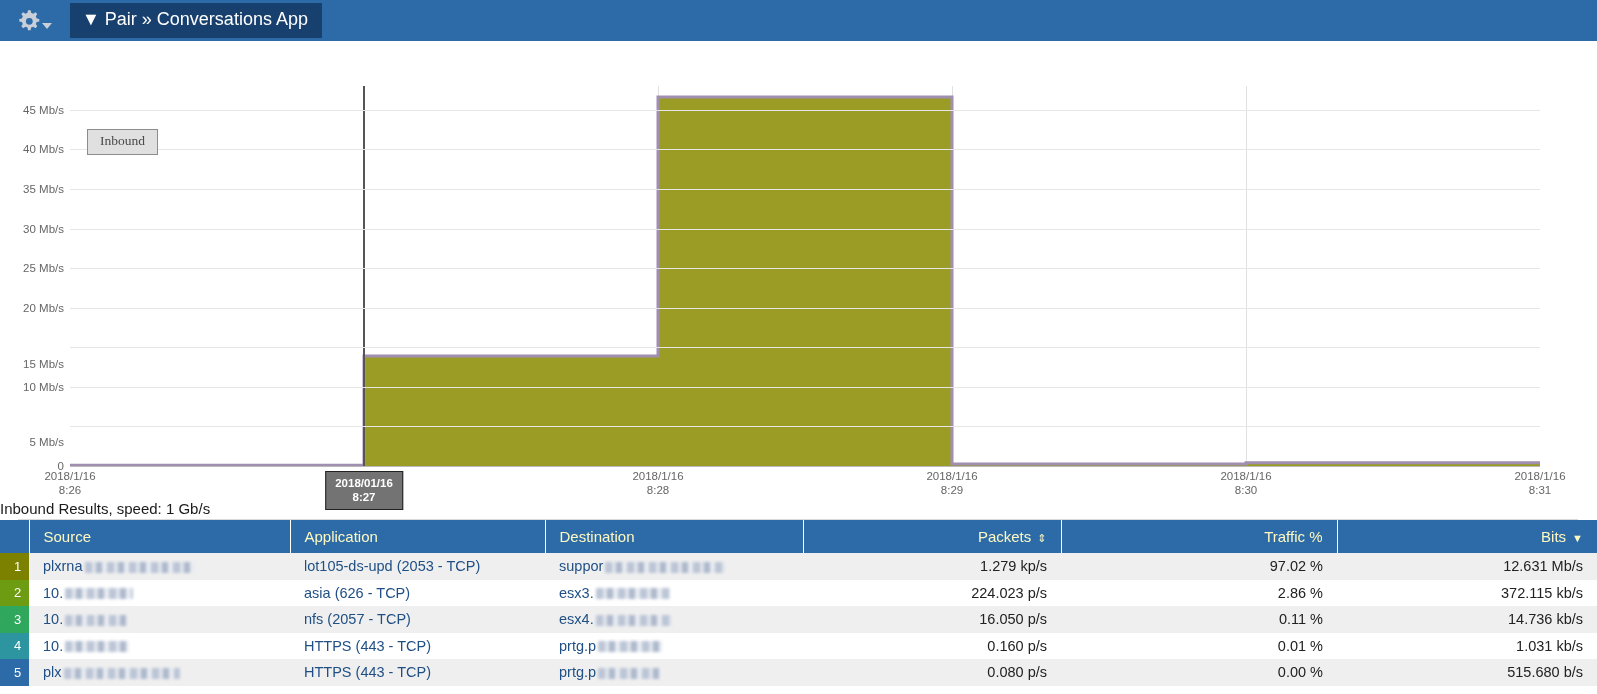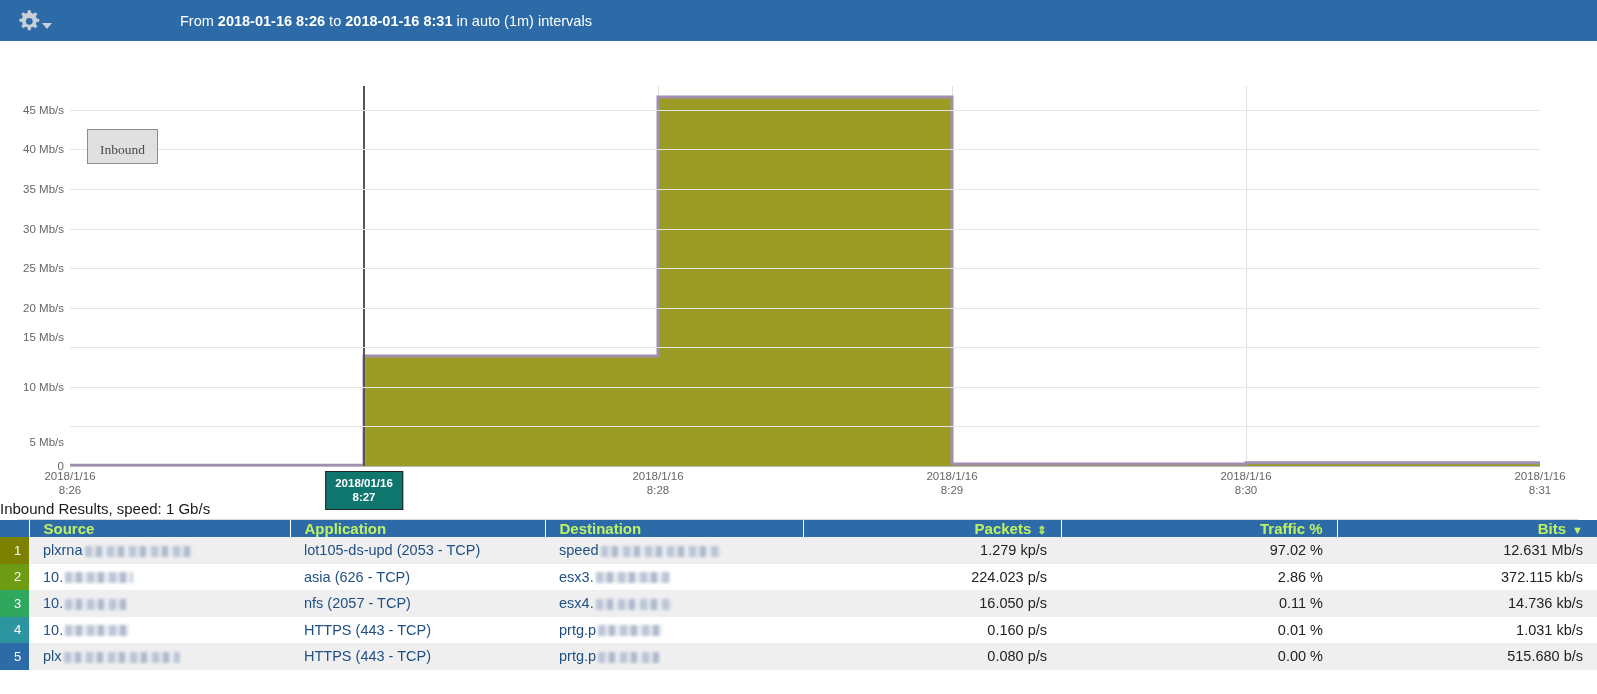--- a/index.html
+++ b/index.html
@@ -81,34 +81,34 @@
     width: 1470px; height: 46px;
   }
   .xlabel {
     position: absolute; top: 0;
     font-size: 11.5px; color: #666666;
     text-align: center; line-height: 14px;
     transform: translateX(-50%);
     white-space: nowrap;
   }
   .xlabel.highlight {
-    background: #0f766e; color: #ffffff;
+    background: #737373; color: #ffffff;
     font-weight: bold;
     padding: 4px 9px 5px 9px;
     top: 2px;
     border: 1px solid #222222;
   }
   #legend-box {
     position: absolute; left: 87px; top: 88px;
     background: #e0e0e0;
     border: 1px solid #8c8c8c;
     color: #4a4a4a;
     font-family: "Liberation Serif", serif;
     font-size: 13.5px;
-    padding: 13px 12px 5px 12px;
+    padding: 4px 12px 5px 12px;
     line-height: 1.1;
   }
 
   
   #results-label {
     position: absolute; left: 0; top: 500px;
     font-size: 15px; color: #1a1a1a;
     white-space: nowrap;
   }
 
@@ -123,24 +123,24 @@
   #results-table col.c-rank  { width: 29px;  }
   #results-table col.c-src   { width: 261px; }
   #results-table col.c-app   { width: 255px; }
   #results-table col.c-dst   { width: 258px; }
   #results-table col.c-pkt   { width: 258px; }
   #results-table col.c-traf  { width: 276px; }
   #results-table col.c-bits  { width: 260px; }
 
   #results-table thead th {
     background: #2c6aa8;
-    color: #bef264;
-    font-weight: bold;
+    color: #fef9c3;
+    font-weight: normal;
     font-size: 15px;
-    height: 17px;
+    height: 33px;
     padding: 0 14px;
     border-right: 1px solid #ffffff;
     white-space: nowrap;
   }
   #results-table thead th.rank-head {
     padding: 0; border-right: 1px solid #ffffff;
   }
   #results-table thead th.left  { text-align: left; }
   #results-table thead th.right { text-align: right; }
   #results-table thead th.last  { border-right: none; }
@@ -189,29 +189,29 @@
 <div id="topbar">
   <div id="gear-wrap">
     <svg width="46" height="28" viewBox="0 0 46 28">
       <g fill="#c9cfd8">
         <path d="M16 3.2 l2.6 0 0.5 2.6 2.1 0.9 2.2-1.5 1.9 1.9 -1.5 2.2 0.9 2.1 2.6 0.5 0 2.6 -2.6 0.5 -0.9 2.1 1.5 2.2 -1.9 1.9 -2.2-1.5 -2.1 0.9 -0.5 2.6 -2.6 0 -0.5-2.6 -2.1-0.9 -2.2 1.5 -1.9-1.9 1.5-2.2 -0.9-2.1 -2.6-0.5 0-2.6 2.6-0.5 0.9-2.1 -1.5-2.2 1.9-1.9 2.2 1.5 2.1-0.9z"></path>
       </g>
       <circle cx="17.3" cy="14.3" r="3.4" fill="#2c6aa8"></circle>
       <polygon points="30,16 40,16 35,22" fill="#c9cfd8"></polygon>
     </svg>
   </div>
-  <div id="timerange"><span>From </span><b>2018-01-16 8:26</b><span> to </span><b>2018-01-16 8:31</b><span> in auto (1m) intervals</span></div>
+  <div id="title-pill">▼ Pair » Conversations App</div>
 </div>
 
 <div id="chart-region">
   <div id="ylabels">
       <div style="top: 380px;">0</div>
       <div style="top: 340.417px; margin-top: 16px;">5 Mb/s</div>
       <div style="top: 300.833px;">10 Mb/s</div>
-      <div style="top: 251px;">15 Mb/s</div>
+      <div style="top: 278px;">15 Mb/s</div>
       <div style="top: 221.667px;">20 Mb/s</div>
       <div style="top: 182.083px;">25 Mb/s</div>
       <div style="top: 142.5px;">30 Mb/s</div>
       <div style="top: 102.917px;">35 Mb/s</div>
       <div style="top: 63.3333px;">40 Mb/s</div>
       <div style="top: 23.75px; text-align: center;">45 Mb/s</div>
     </div>
   <div id="plot">
     <div id="vgrid">
         <div class="vline" style="left: 294px;"></div>
@@ -286,21 +286,21 @@
       <th class="right"><span>Packets</span><span class="sorticon">⇕</span></th>
       <th class="right">Traffic %</th>
       <th class="right last"><span>Bits</span><span class="sorticon">▼</span></th>
     </tr>
   </thead>
   <tbody id="results-body">
       <tr class="odd">
         <td class="rank" style="background: rgb(125, 129, 0);">1</td>
         <td><span>plxrna</span><span class="redact" style="width: 110px;"></span></td>
         <td>lot105-ds-upd (2053 - TCP)</td>
-        <td><span>speed</span><span class="redact" style="width: 120px;"></span></td>
+        <td><span>suppor</span><span class="redact" style="width: 120px;"></span></td>
         <td class="num">1.279 kp/s</td>
         <td class="num">97.02 %</td>
         <td class="num">12.631 Mb/s</td>
       </tr>
       <tr class="even">
         <td class="rank" style="background: rgb(109, 156, 18);">2</td>
         <td><span>10.</span><span class="redact" style="width: 68px;"></span></td>
         <td>asia (626 - TCP)</td>
         <td><span>esx3.</span><span class="redact" style="width: 74px;"></span></td>
         <td class="num">224.023 p/s</td>

